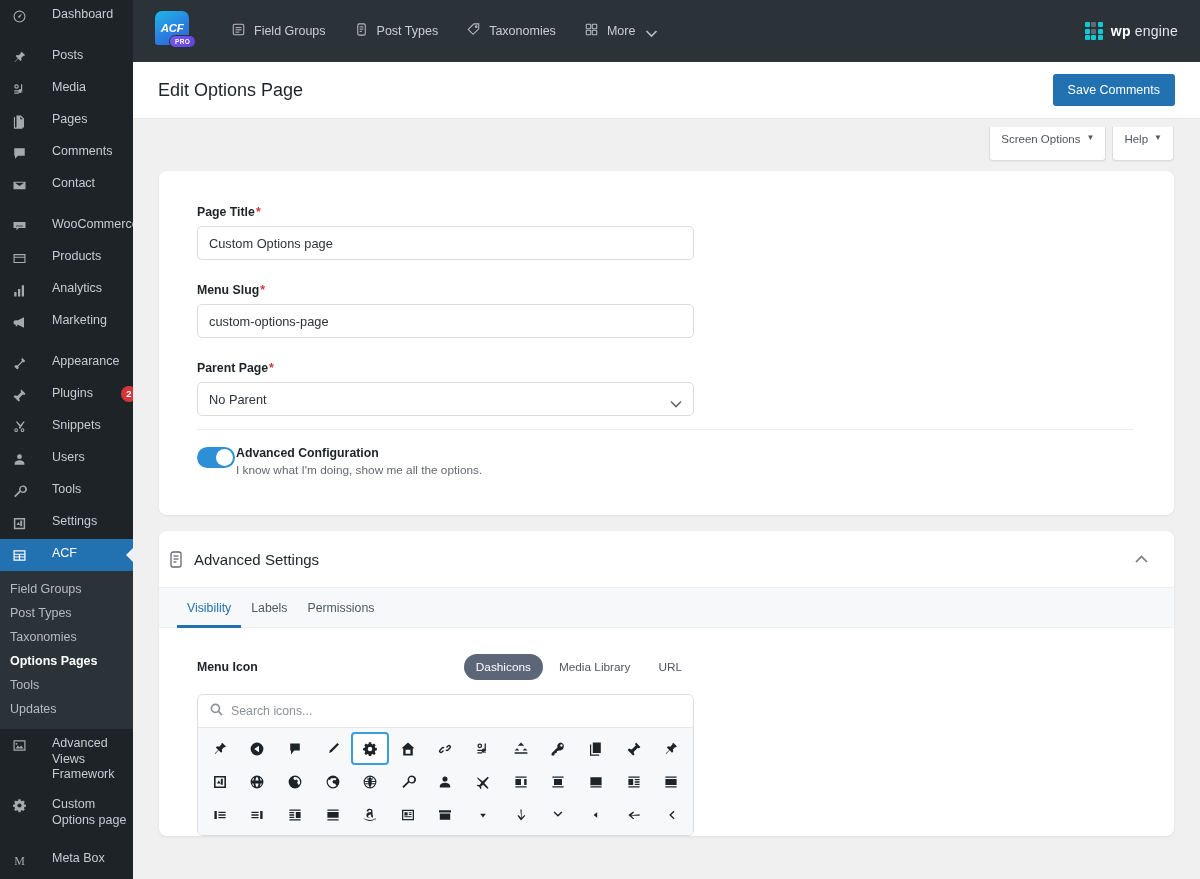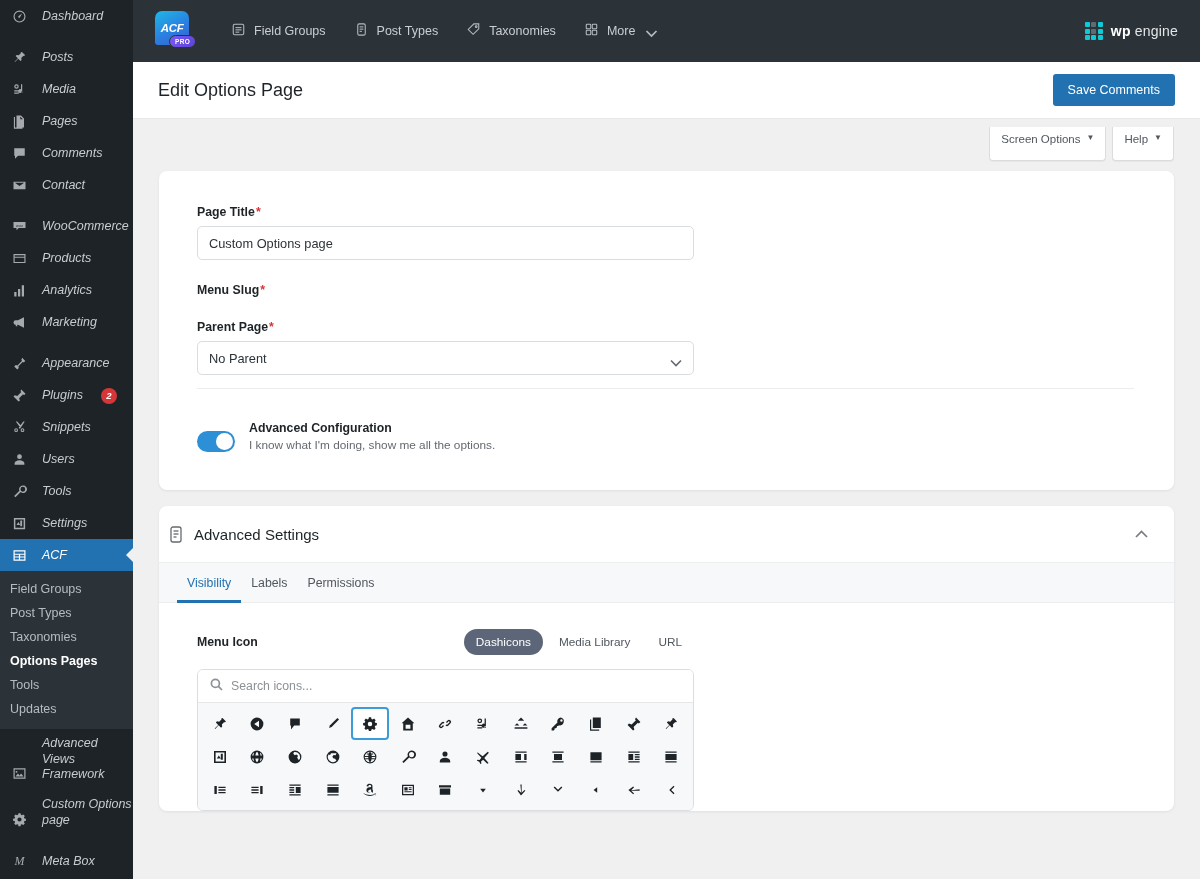--- a/index.html
+++ b/index.html
@@ -13,29 +13,28 @@
 
   
   .sidebar {
     width: 133px; height: 879px;
     background: #1d2327;
     flex: 0 0 133px;
     overflow: hidden;
     position: relative;
   }
   .sb-item {
-    display: flex; align-items: flex-end;
-    gap: 14px;
+    display: flex; align-items: flex-start;
+    gap: 24px;
     padding: 7px 0 7px 10px;
     color: #c7ccd1;
     font-size: 12.5px;
     line-height: 1.25;
     cursor: pointer;
     position: relative;
-    font-style: italic;
   }
   .sb-item .sb-ico {
     width: 18px; height: 18px;
     flex: 0 0 18px;
     display: flex; align-items: center; justify-content: center;
     color: #a7aaad;
   }
   .sb-item .sb-ico svg { width: 15px; height: 15px; fill: currentColor; display:block; }
   .sb-item.active {
     background: #2271b1; color: #fff; font-weight: 400;
@@ -190,21 +189,21 @@
   .select-wrap { position: relative; width: 497px; }
   .select-wrap .chev-dn {
     position: absolute; right: 12px; top: 12px;
     width: 12px; height: 8px; pointer-events: none;
   }
   .select-wrap .chev-dn svg { width:12px; height:8px; stroke:#646970; fill:none; stroke-width:1.6;}
   select.field-input { appearance: none; -webkit-appearance: none; cursor: pointer; }
 
   .divider { height: 1px; background: #eceded; margin: 13px 0 0 0; width: 937px; }
 
-  .toggle-row { display: flex; align-items: flex-end; gap: 14px; margin-top: 32px; }
+  .toggle-row { display: flex; align-items: flex-start; gap: 1px; margin-top: 16px; }
   .toggle {
     width: 38px; height: 21px; border-radius: 11px;
     background: #2d8fd5; position: relative; flex: 0 0 38px;
     cursor: pointer; margin-top: 1px;
   }
   .toggle .knob {
     position: absolute; right: 2px; top: 2px;
     width: 17px; height: 17px; border-radius: 50%;
     background: #fff;
   }
@@ -576,20 +575,21 @@
             <label class="field-label">
               <span>Page Title</span><span class="req">*</span>
             </label>
             <input class="field-input" type="text" value="Custom Options page" style="">
           </div>
 
           <div class="field">
             <label class="field-label">
               <span>Menu Slug</span><span class="req">*</span>
             </label>
+            <input class="field-input" type="text" value="custom-options-page" style="">
           </div>
 
           <div class="field" style="margin-bottom:0;">
             <label class="field-label">
               <span>Parent Page</span><span class="req">*</span>
             </label>
             <div class="select-wrap">
               <select class="field-input">
                 <option>No Parent</option>
               </select>

